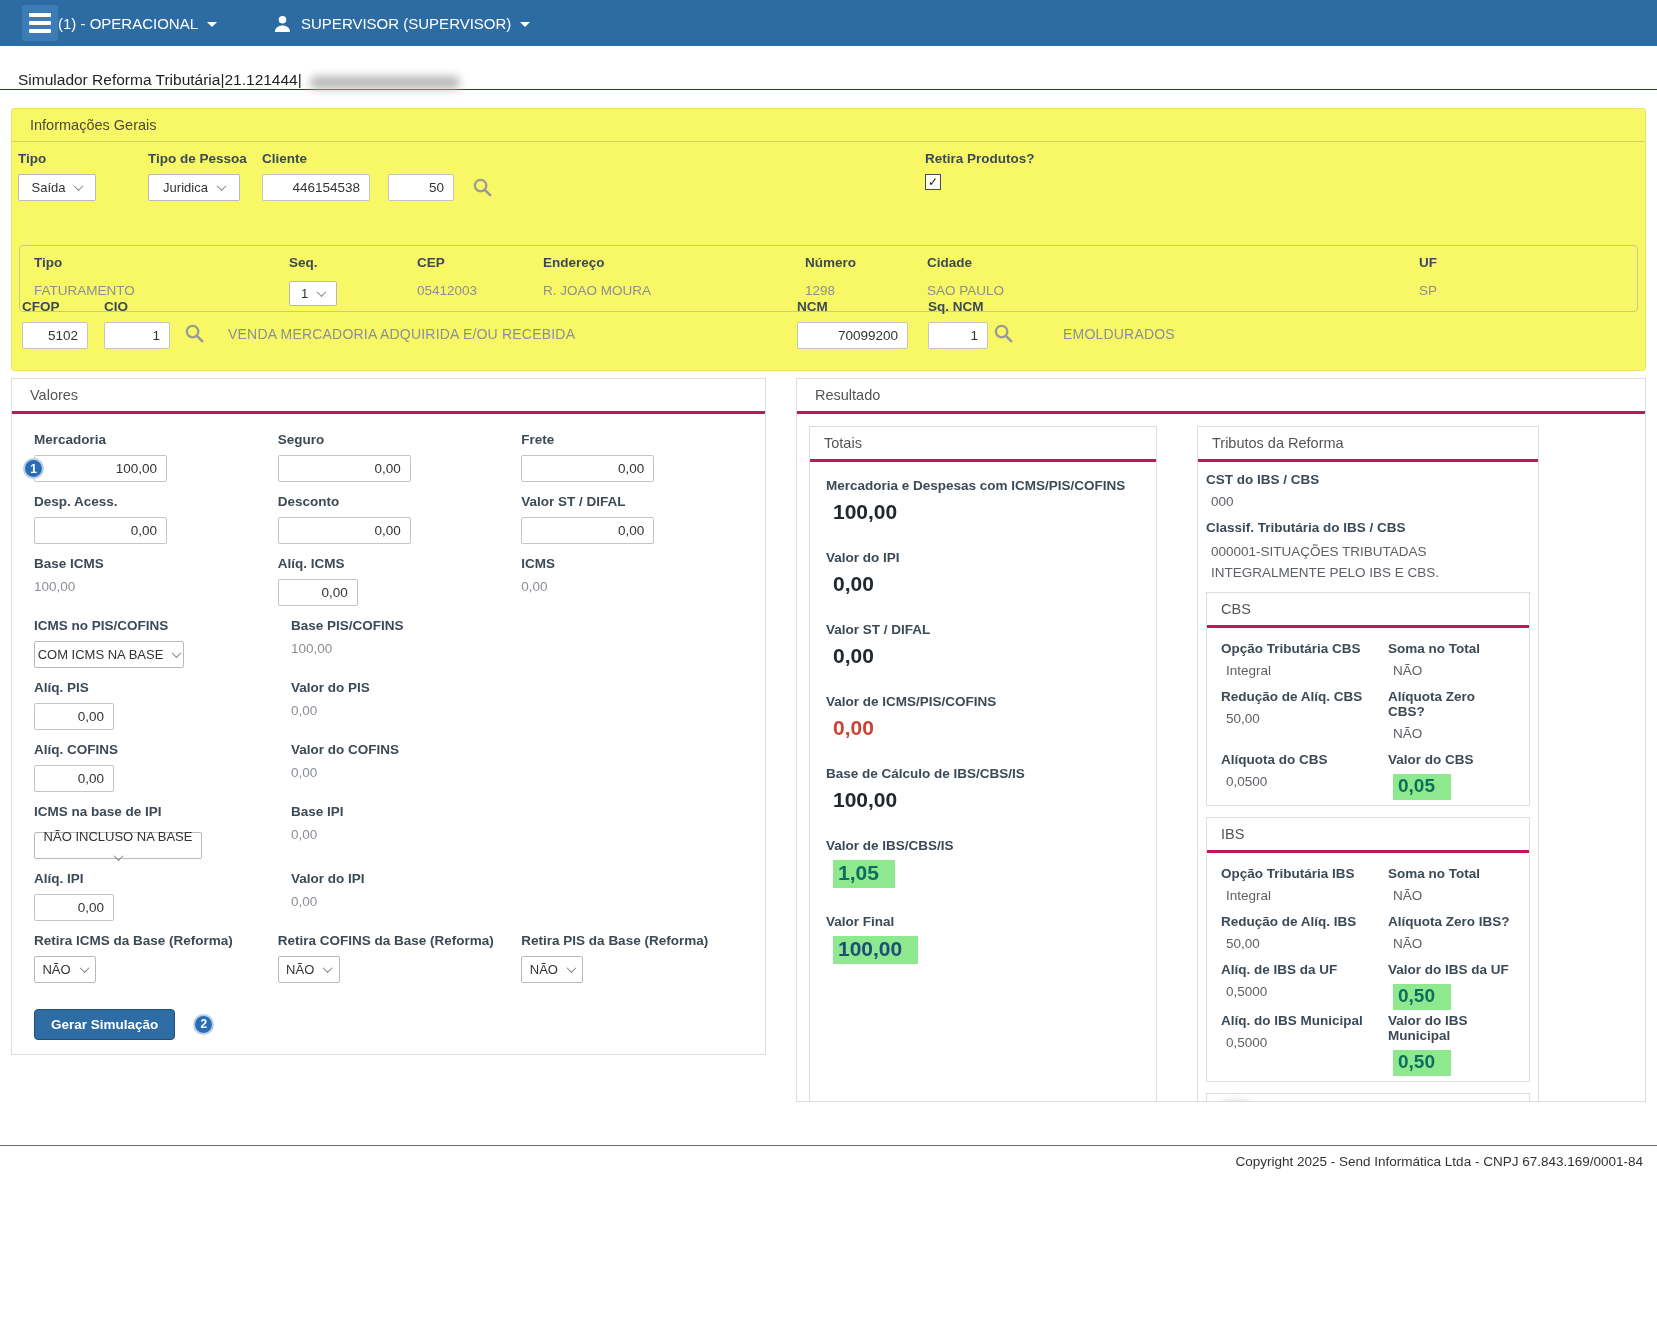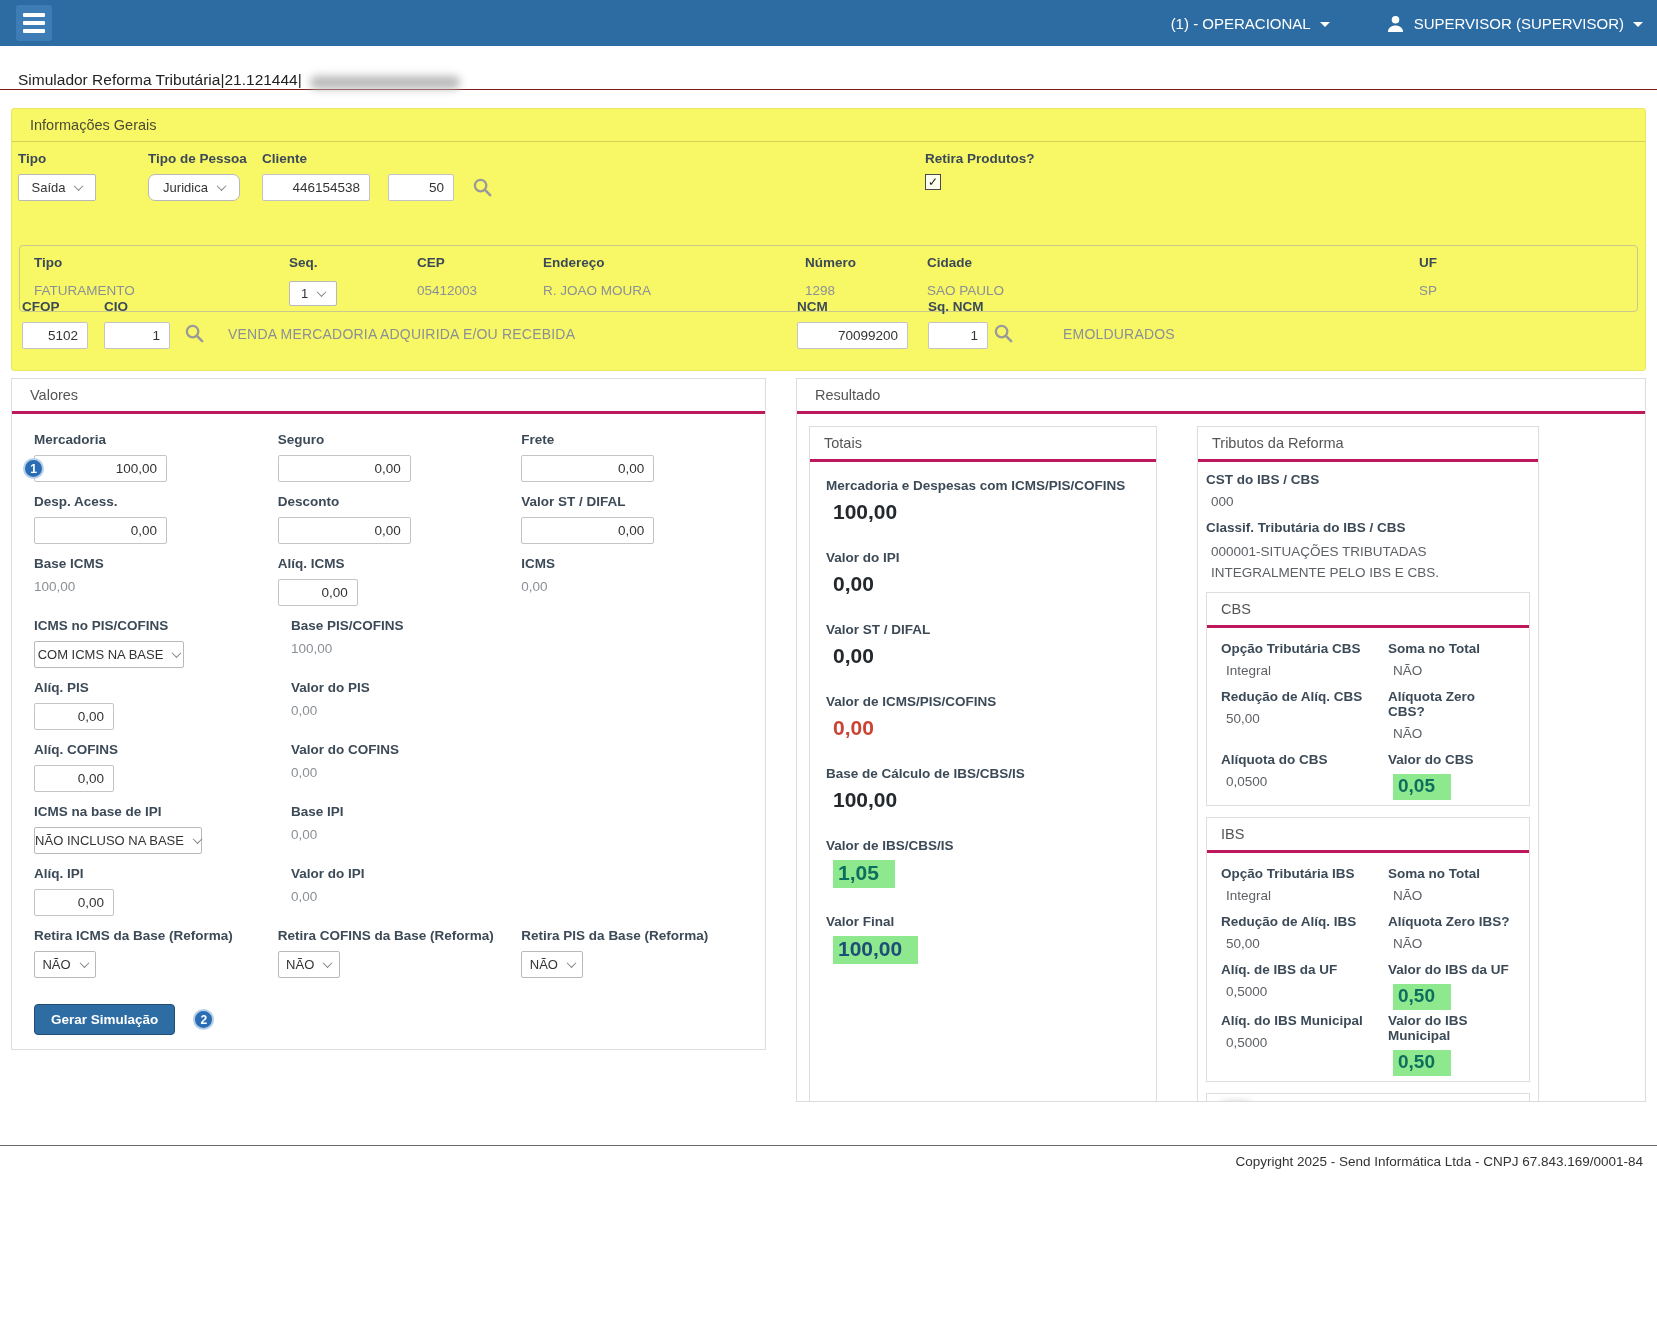--- a/index.html
+++ b/index.html
@@ -6,22 +6,22 @@
   html,body { margin:0; padding:0; }
   body {
     width:1657px; height:1317px; overflow:hidden;
     font-family:"Liberation Sans", sans-serif;
     background:#fff; color:#333;
   }
 
   
   .topbar {
     height:46px; background:#2c6ca3;
-    display:flex; align-items:center; justify-content:space-between;
-    padding:0 14px 0 16px;
+    display:flex; align-items:center; 
+    padding:0 14px 0 22px;
   }
   .hamburger {
     width:36px; height:36px; background:#3d7cb4; border-radius:3px;
     display:flex; flex-direction:column; justify-content:center; gap:4px;
     padding:0 7px; cursor:pointer;
   }
   .hamburger i { display:block; height:4px; background:#fff; border-radius:1px; }
   .topbar-right { display:flex; align-items:center; gap:56px; color:#fff; font-size:15px; }
   .tb-item { display:flex; align-items:center; gap:9px; cursor:pointer; }
   .caret { width:0; height:0; border-left:5px solid transparent; border-right:5px solid transparent; border-top:5px solid #fff; margin-top:2px; }
@@ -173,21 +173,21 @@
 
     <div class="ig-group" style="left:6px; top:9px;">
       <span class="lbl">Tipo</span>
       <div class="sel" style="width:78px;">
         <span>Saída</span>
           <span class="chev"></span>
       </div>
     </div>
     <div class="ig-group" style="left:136px; top:9px;">
       <span class="lbl">Tipo de Pessoa</span>
-      <div class="sel" style="width:92px;border-radius:7px;">
+      <div class="sel" style="width:92px;">
         <span>Juridica</span>
           <span class="chev"></span>
       </div>
     </div>
     <div class="ig-group" style="left:250px; top:9px;">
       <span class="lbl">Cliente</span>
       <div class="inline-controls" style="gap:18px;">
         <input class="num-input" style="width: 108px;" value="446154538">
         <input class="num-input" style="width: 66px;" value="50">
         <svg class="search-svg" viewBox="0 0 22 22">
@@ -388,21 +388,21 @@
           <span class="lbl">Valor do COFINS</span>
           <div class="static static-block">0,00</div>
         </div>
           </div>
       </div>
 
       <div class="vrow">
         <div class="vcol">
             <div class="field">
           <span class="lbl">ICMS na base de IPI</span>
-          <div class="sel" style="width:168px;">
+          <div class="sel" style="width:168px;flex-direction:column;">
             <span>NÃO INCLUSO NA BASE</span>
                 <span class="chev"></span>
           </div>
         </div>
           </div>
         <div class="vcol">
             <div class="field">
           <span class="lbl">Base IPI</span>
           <div class="static static-block">0,00</div>
         </div>

